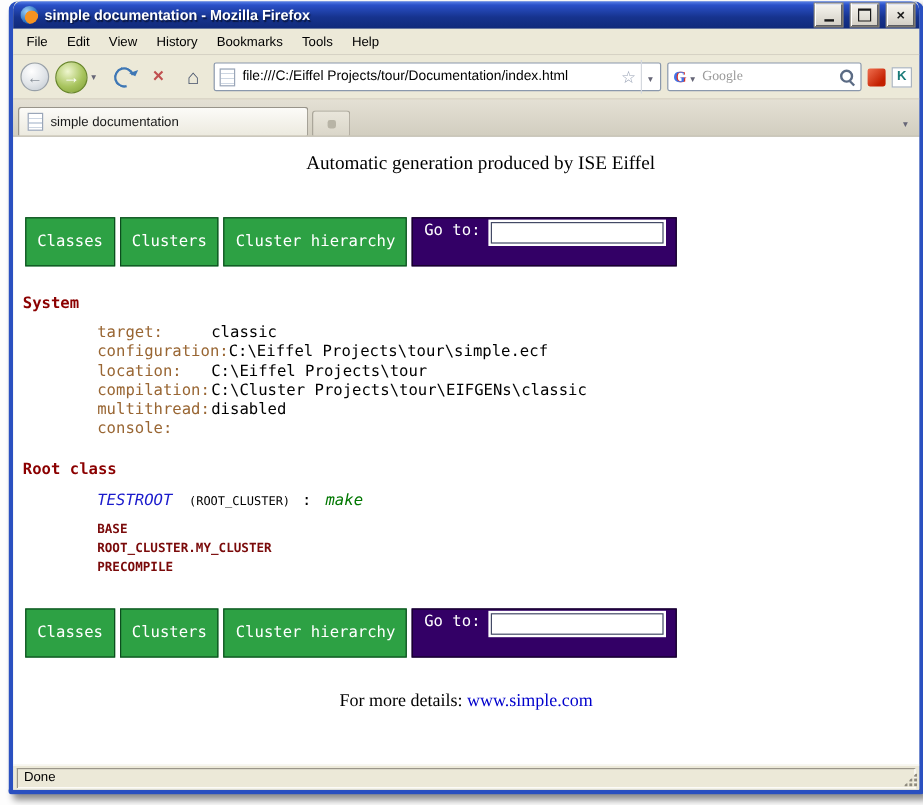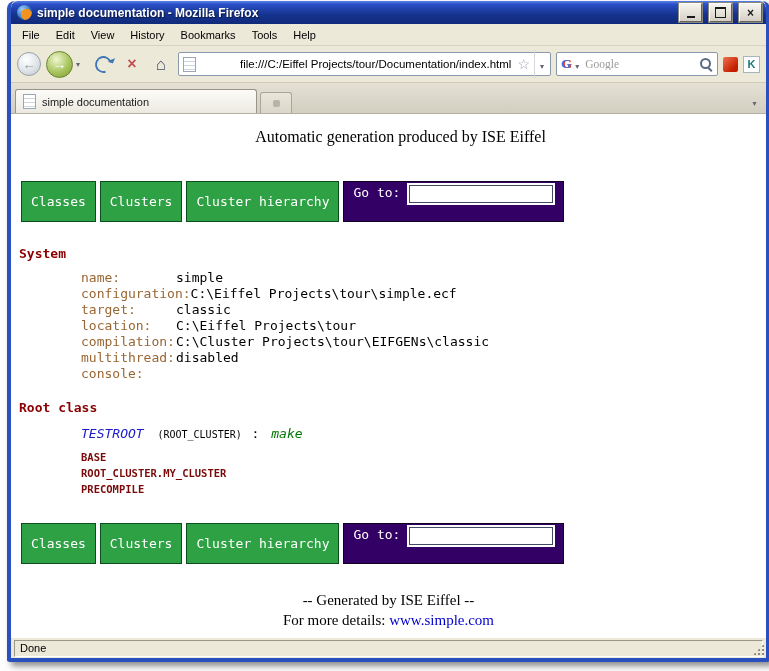--- a/index.html
+++ b/index.html
@@ -46,21 +46,21 @@
     border-right-color:transparent;position:relative;transform:rotate(30deg);}
   .refresh::after{content:"";position:absolute;right:-5px;top:-3px;
     border:4px solid transparent;border-left-color:#3e77b5;transform:rotate(40deg);}
   .stop-x{font-size:16px;font-weight:bold;color:#c05050;line-height:1;}
   .home-g{font-size:17px;color:#44506a;line-height:1;}
   .addressbar{flex:1;min-width:0;height:22px;background:#fff;border:1px solid #8a98ac;
     border-radius:2px;display:flex;align-items:center;gap:4px;padding:0 4px;}
   .page-ico{width:11px;height:13px;flex:none;border:1px solid #9aa6b8;
     background:#fff repeating-linear-gradient(180deg, rgba(0,0,0,0) 0 3px, #cdd6e2 3px 4px);}
   .addr-input{flex:1;min-width:0;border:none;outline:none;background:transparent;
-    font-size:11.5px;color:#000;font-family:"Liberation Sans",sans-serif;text-align:right;}
+    font-size:11.5px;color:#000;font-family:"Liberation Sans",sans-serif;}
   .star{color:#98a2b5;font-size:14px;line-height:1;}
   .drop-caret{color:#667;font-size:8px;}
   .addr-drop{border-left:1px solid #d4d8de;padding:5px 2px 5px 5px;}
   .searchbox{width:152px;flex:none;height:22px;background:#fff;border:1px solid #8a98ac;
     border-radius:2px;display:flex;align-items:center;gap:4px;padding:0 4px;}
   .g-logo{font-family:"Liberation Serif",serif;font-weight:bold;font-size:13px;color:#4274e8;
     text-shadow:1px 0 0 #d93025;}
   .search-input{flex:1;min-width:0;border:none;outline:none;background:transparent;
     font-size:11.5px;color:#444;font-family:Liberation Serif, serif;}
   .search-input::placeholder{color:#9a9a9a;}
@@ -217,23 +217,22 @@
       <span class="nav-btn">Clusters</span>
       <span class="nav-btn">Cluster hierarchy</span>
       <span class="goto-box">
         <span>Go to:</span>
         <input class="goto-input" style="">
       </span>
     </div>
 
     <div class="doc-h h-system">System</div>
     <div class="sys-rows">
-      <div><span class="sys-key">name:</span><span class="sys-val">simple</span></div>
+      <div><span class="sys-key">target:</span><span class="sys-val">classic</span></div>
       <div><span class="sys-key">configuration:</span><span class="sys-val">C:\Eiffel Projects\tour\simple.ecf</span></div>
-      <div><span class="sys-key">target:</span><span class="sys-val">classic</span></div>
       <div><span class="sys-key">location:</span><span class="sys-val">C:\Eiffel Projects\tour</span></div>
       <div><span class="sys-key">compilation:</span><span class="sys-val">C:\Cluster Projects\tour\EIFGENs\classic</span></div>
       <div><span class="sys-key">multithread:</span><span class="sys-val">disabled</span></div>
       <div><span class="sys-key">console:</span><span class="sys-val"></span></div>
     </div>
 
     <div class="doc-h h-root">Root class</div>
     <div class="root-row">
       <span class="cls-link">TESTROOT</span>
       <span class="root-cluster">(ROOT_CLUSTER)</span>
@@ -251,21 +250,20 @@
       <span class="nav-btn">Classes</span>
       <span class="nav-btn">Clusters</span>
       <span class="nav-btn">Cluster hierarchy</span>
       <span class="goto-box">
         <span>Go to:</span>
         <input class="goto-input" style="">
       </span>
     </div>
 
     <div class="footer">
-      <div>-- Generated by ISE Eiffel --</div>
       <div><span>For more details: </span><span class="site-link">www.simple.com</span></div>
     </div>
   </div>
 
   <div class="statusbar">
     <div class="status-panel">
       <span>Done</span>
     </div>
     <div class="grip"></div>
   </div>

